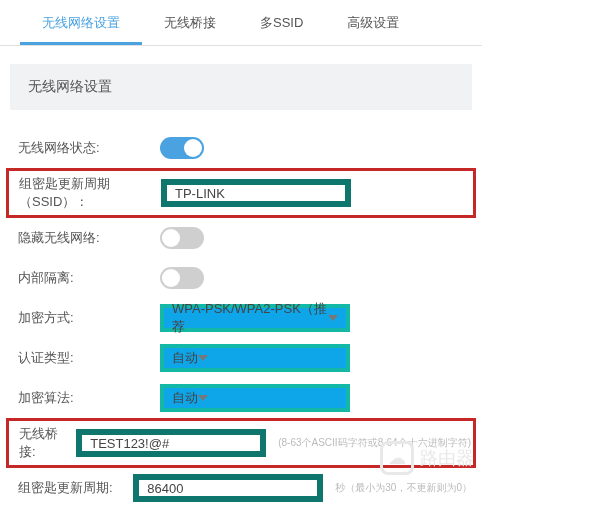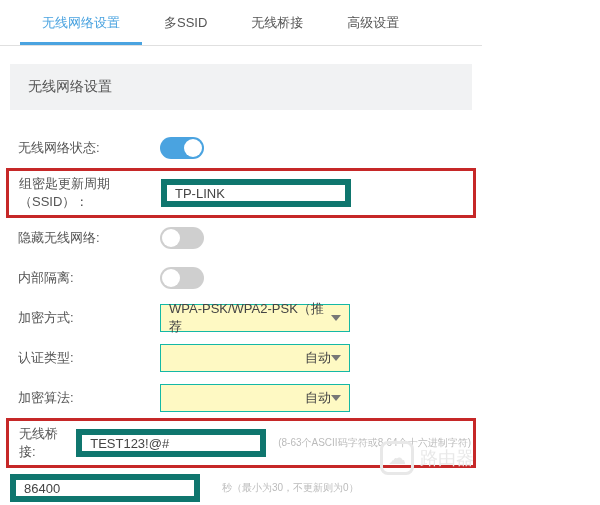--- a/index.html
+++ b/index.html
@@ -83,28 +83,28 @@
     height: 28px;
     border: 6px solid #0f766e;
     padding: 0 8px;
     font-size: 13px;
     color: #444;
     font-family: inherit;
   }
   .select {
     width: 190px;
     height: 28px;
-    border: 1px solid #14b8a6;
-    display: flex;
-    align-items: center;
-    justify-content: flex-end;
+    border: 4px solid #14b8a6;
+    display: flex;
+    align-items: center;
+    justify-content: flex-start;
     padding: 0 8px;
     color: #444;
     cursor: pointer;
-    background: #fef9c3;
+    background: #0ea5e9;
   }
   .caret {
     width: 0; height: 0;
     border-left: 5px solid transparent;
     border-right: 5px solid transparent;
     border-top: 6px solid #777;
   }
   .highlight-box {
     border: 3px solid #c62828;
     padding: 4px 2px;
@@ -133,22 +133,22 @@
   }
   .wrap { position: relative; width: 482px; height: 505px; overflow: hidden; }
 </style>
 </head>
 <body>
 
 <div class="wrap">
 
   <div class="tabs">
     <div class="tab active">无线网络设置</div>
+    <div class="tab">无线桥接</div>
     <div class="tab">多SSID</div>
-    <div class="tab">无线桥接</div>
     <div class="tab">高级设置</div>
   </div>
 
   <div class="section-header">无线网络设置</div>
 
   <div class="form">
 
     <div class="row">
       <div class="label">无线网络状态:</div>
       <div class="control">
@@ -215,20 +215,21 @@
 
     <div class="row highlight-box">
       <div class="label">无线桥接:</div>
       <div class="control">
         <input class="text" type="text" value="TEST123!@#" style="">
       </div>
       <div class="hint">(8-63个ASCII码字符或8-64个十六进制字符)</div>
     </div>
 
     <div class="row">
+      <div class="label">组密匙更新周期:</div>
       <div class="control">
         <input class="text" type="text" value="86400" style="">
       </div>
       <div class="hint">秒（最小为30，不更新则为0）</div>
     </div>
 
   </div>
 
   <div class="watermark">
     <div class="wicon">☁</div>

